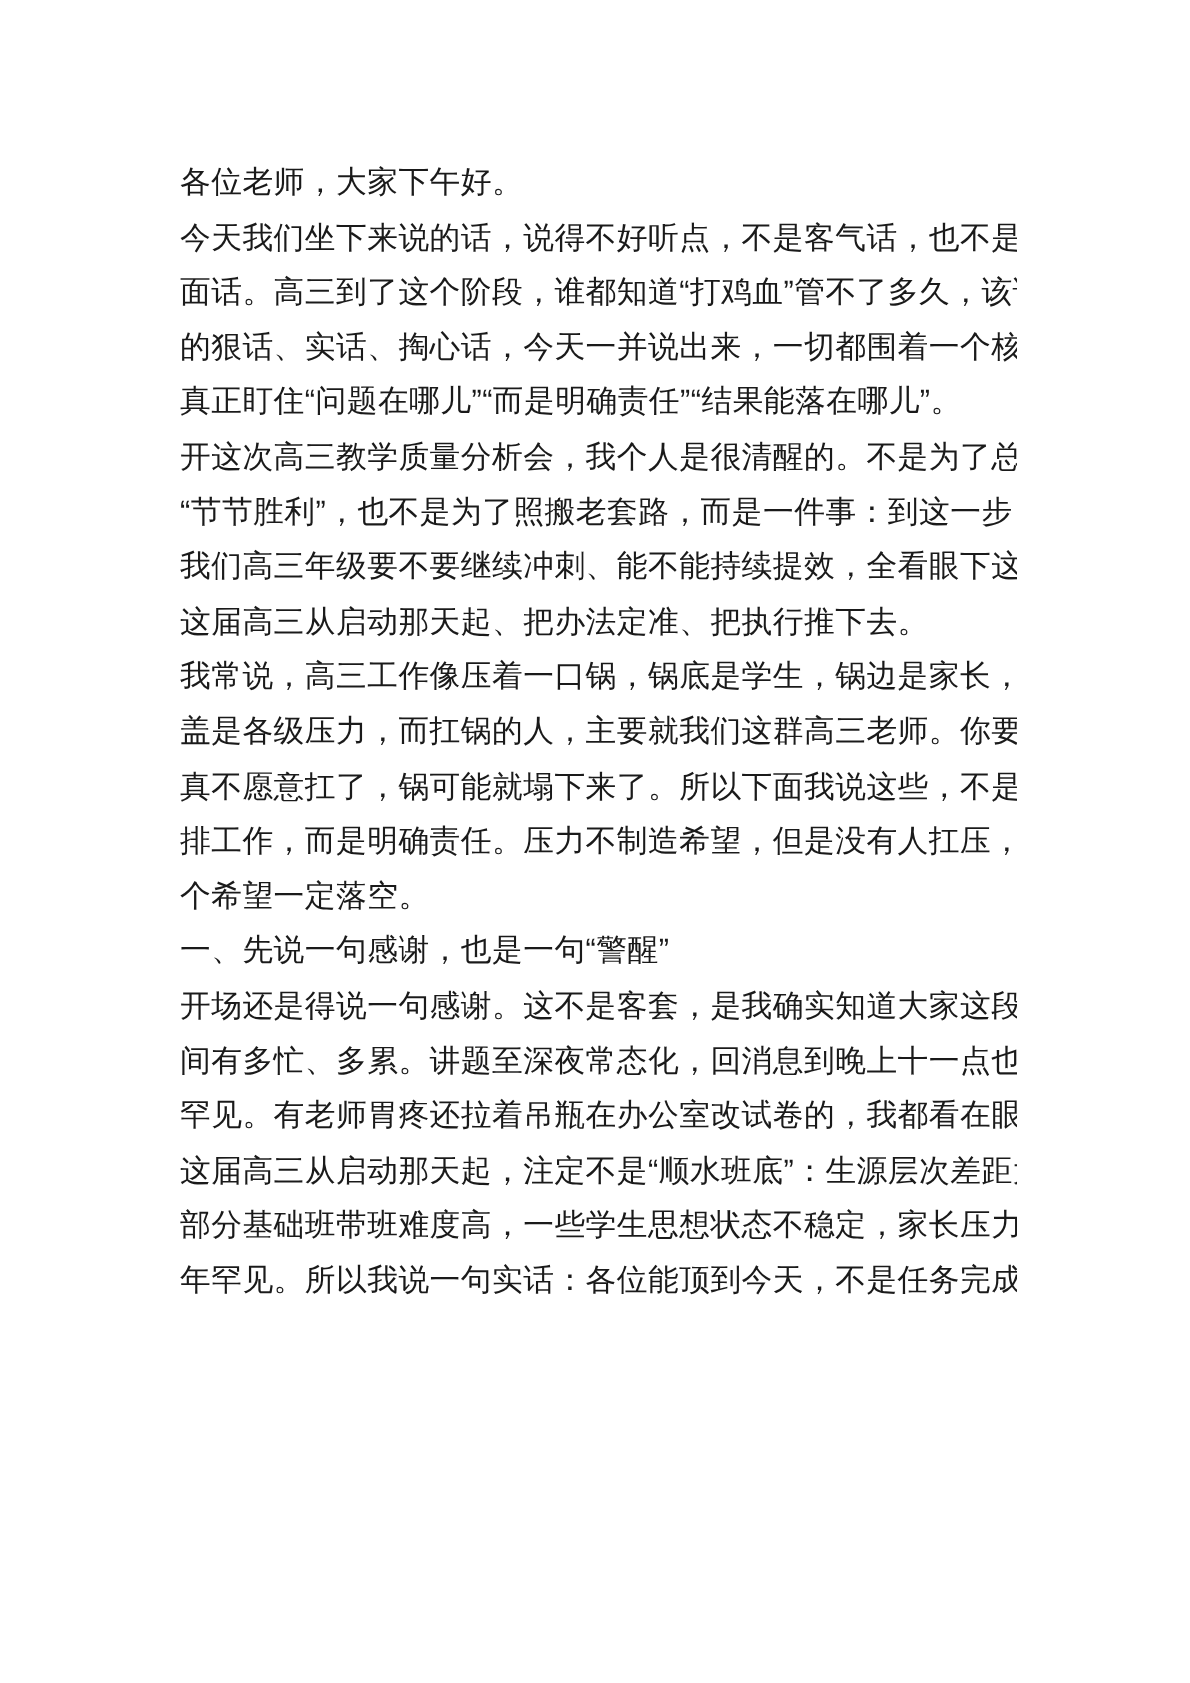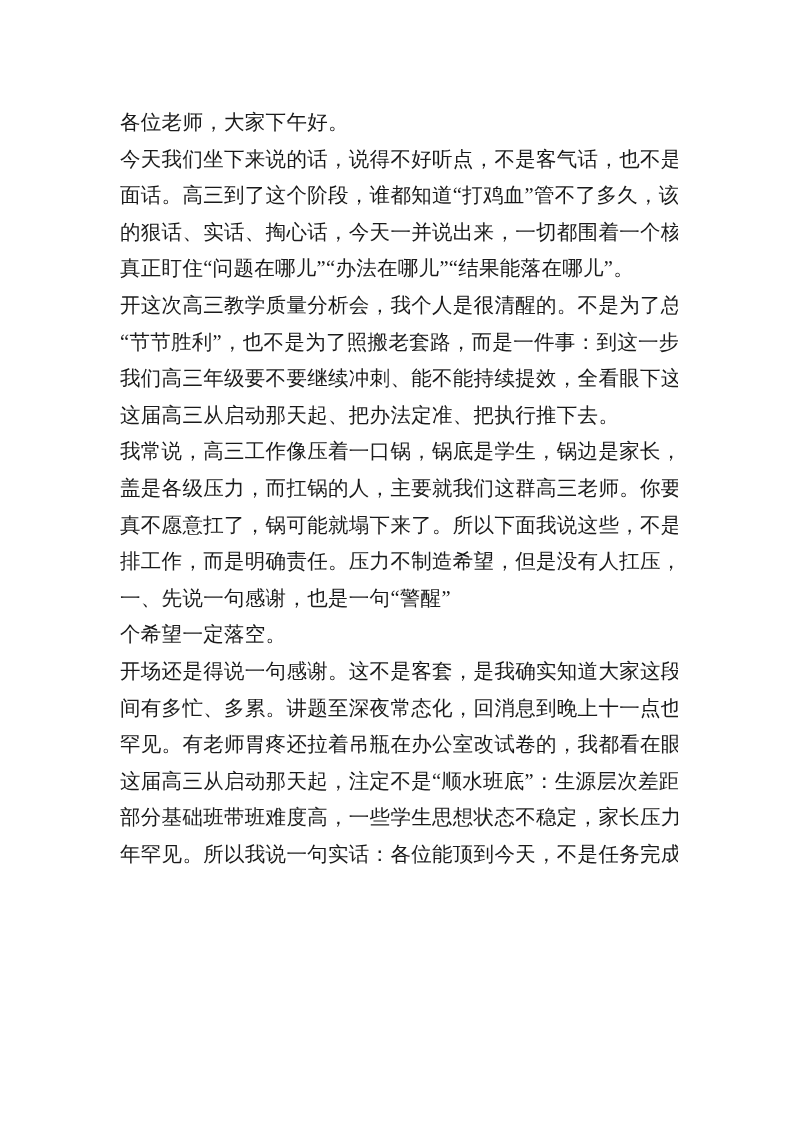--- a/index.html
+++ b/index.html
@@ -1,43 +1,43 @@
 <!DOCTYPE html>
 <html><head>
 <meta charset="utf-8">
 <style>
   html, body { margin: 0; padding: 0; background: #ffffff; }
   body { width: 793px; height: 1122px; position: relative; overflow: hidden; }
   .page {
     position: absolute; left: 120px; top: 104px; width: 558px;
-    font-family: Liberation Serif, serif;
+    font-family: Liberation Sans, sans-serif;
     font-size: 20.5px; color: #1a1a1a;
     letter-spacing: 0.3px;
   }
   .line { height: 36.6px; line-height: 36.6px; white-space: nowrap; overflow: hidden; text-align: justify; text-align-last: justify; }
   .line.last { text-align-last: left; }
 </style>
 </head>
 <body>
 
 <div class="page" id="page">
     <div class="line last">各位老师，大家下午好。</div>
     <div class="line">今天我们坐下来说的话，说得不好听点，不是客气话，也不是场</div>
     <div class="line">面话。高三到了这个阶段，谁都知道“打鸡血”管不了多久，该说</div>
     <div class="line">的狠话、实话、掏心话，今天一并说出来，一切都围着一个核心：</div>
-    <div class="line last">真正盯住“问题在哪儿”“办法在哪儿”“结果能落在哪儿”。</div>
+    <div class="line last">真正盯住“问题在哪儿”“而是明确责任”“结果能落在哪儿”。</div>
     <div class="line">开这次高三教学质量分析会，我个人是很清醒的。不是为了总结</div>
     <div class="line">“节节胜利”，也不是为了照搬老套路，而是一件事：到这一步，</div>
     <div class="line">我们高三年级要不要继续冲刺、能不能持续提效，全看眼下这个</div>
     <div class="line last">这届高三从启动那天起、把办法定准、把执行推下去。</div>
     <div class="line">我常说，高三工作像压着一口锅，锅底是学生，锅边是家长，锅</div>
     <div class="line">盖是各级压力，而扛锅的人，主要就我们这群高三老师。你要是</div>
     <div class="line">真不愿意扛了，锅可能就塌下来了。所以下面我说这些，不是安</div>
     <div class="line">排工作，而是明确责任。压力不制造希望，但是没有人扛压，这</div>
+    <div class="line last">个希望一定落空。</div>
     <div class="line last">一、先说一句感谢，也是一句“警醒”</div>
-    <div class="line last">个希望一定落空。</div>
     <div class="line">开场还是得说一句感谢。这不是客套，是我确实知道大家这段时</div>
     <div class="line">间有多忙、多累。讲题至深夜常态化，回消息到晚上十一点也不</div>
     <div class="line">罕见。有老师胃疼还拉着吊瓶在办公室改试卷的，我都看在眼里，</div>
     <div class="line">这届高三从启动那天起，注定不是“顺水班底”：生源层次差距大，</div>
     <div class="line">部分基础班带班难度高，一些学生思想状态不稳定，家长压力往</div>
     <div class="line">年罕见。所以我说一句实话：各位能顶到今天，不是任务完成，</div>
   </div>
 
 </body></html>

